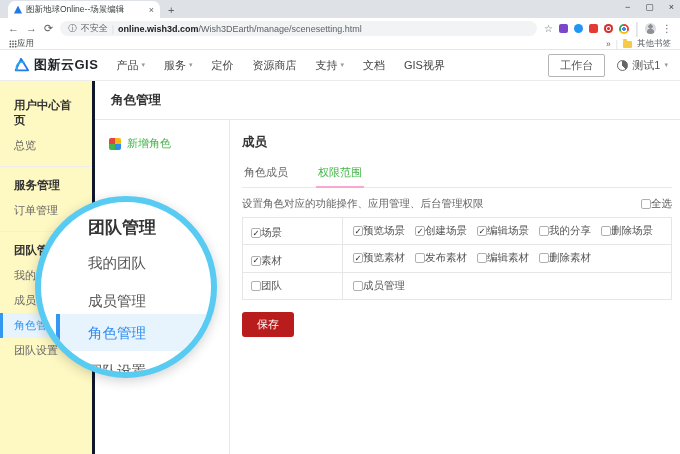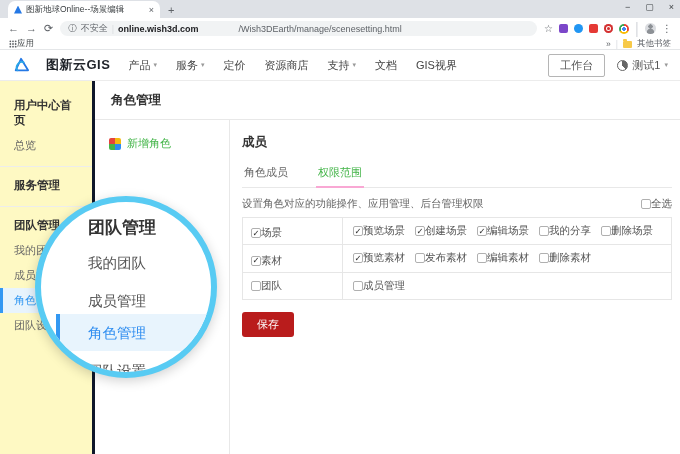--- a/index.html
+++ b/index.html
@@ -15,42 +15,42 @@
   .new-tab { margin-left:8px; font-size:11px; color:#5f6368; padding-bottom:2px; }
   .win-controls { position:absolute; right:6px; top:2px; display:flex; gap:15px; font-size:9px; color:#3c4043; }
 
   .toolbar { height:21px; background:#fff; display:flex; align-items:center; gap:7px; padding:0 8px; }
   .nav-ic { font-size:11px; color:#5f6368; line-height:1; }
   .url-pill { flex:1; height:15px; background:#f1f3f4; border-radius:8px; display:flex; align-items:center; gap:4px; padding:0 8px; font-size:9px; color:#5f6368; min-width:0; }
   .info-ic { font-size:8.5px; }
   .pill-div { color:#dadce0; }
   .url { white-space:nowrap; overflow:hidden; text-overflow:ellipsis; }
   .url .domain { color:#202124; font-weight:bold; }
-  .url .path { color:#5f6368;padding-left:40px; }
+  .url .path { color:#5f6368; }
   .right-icons { display:flex; align-items:center; gap:6px; }
   .star-ic { font-size:10px; color:#5f6368; }
   .ext-sq-purple { width:9px; height:9px; border-radius:2px; background:#7b46c9; }
   .ext-ci-blue { width:9px; height:9px; border-radius:50%; background:#2196f3; }
   .ext-sq-red { width:9px; height:9px; border-radius:2px; background:#e53935; }
   .ext-ci-red { width:9px; height:9px; border-radius:50%; background:#d32f2f; box-shadow:inset 0 0 0 2px #d32f2f, inset 0 0 0 3px #fff; }
   .chrome-wheel { width:10px; height:10px; border-radius:50%;
     background:radial-gradient(circle at center,#4285f4 0 2px,#fff 2px 3px,transparent 3px),
                conic-gradient(#ea4335 0 33%,#fbbc05 0 66%,#34a853 0); }
   .avatar-ic { width:11px; height:11px; border-radius:50%; background:#dadce0;
     background:radial-gradient(circle at 50% 32%,#8d9196 0 2px,transparent 2.4px),radial-gradient(circle at 50% 85%,#8d9196 0 3.4px,transparent 3.8px),#dadce0; }
   .menu-dots { font-size:10px; color:#5f6368; }
 
   .bookmarks { height:11px; background:#fff; display:flex; align-items:center; gap:0; padding:0 9px; font-size:8.5px; color:#3c4043; border-bottom:1px solid #e4e6e8; }
   .bm-right { margin-left:auto; display:flex; align-items:center; gap:5px; color:#5f6368; }
   .folder-ic { width:9px; height:7px; background:#f7c948; border-radius:1px; position:relative; }
   .folder-ic::before { content:""; position:absolute; top:-2px; left:0; width:4px; height:2px; background:#f7c948; border-radius:1px 1px 0 0; }
 
   
   .sitenav { height:31px; background:#fff; display:flex; align-items:center; padding:0 12px; border-bottom:1px solid #ececec; }
-  .logo { display:flex; align-items:center; gap:16px; margin-right:18px; }
+  .logo { display:flex; align-items:center; gap:4px; margin-right:18px; }
   .logo-text { font-size:13px; font-weight:bold; color:#1f2329; letter-spacing:.5px; }
   .nav-items { display:flex; gap:19px; align-items:center; }
   .nav-item { font-size:11px; color:#444; display:flex; gap:3px; align-items:center; cursor:pointer; }
   .caret { font-size:7px; color:#999; }
   .nav-right { margin-left:auto; display:flex; align-items:center; gap:12px; }
   .workbench { border:1px solid #b5b5b5; border-radius:2px; font-size:11px; color:#555; padding:3px 11px; background:#fff; cursor:pointer; }
   .user { display:flex; align-items:center; gap:4px; font-size:11px; color:#555; cursor:pointer; }
   .user-avatar { width:11px; height:11px; border-radius:50%; border:1px solid #666; background:conic-gradient(#666 0 40%,#fff 0); }
 
   
@@ -205,20 +205,21 @@
 </div>
 
 <div class="page">
   <div class="sidebar">
       <section class="sb-group">
         <div class="sb-title">用户中心首页</div>
         <div class="sb-item">总览</div>
       </section>
       <section class="sb-group">
         <div class="sb-title">服务管理</div>
+        <div class="sb-item">订单管理</div>
       </section>
       <section class="sb-group">
         <div class="sb-title">团队管理</div>
         <div class="sb-item">我的团队</div>
         <div class="sb-item">成员管理</div>
         <div class="sb-item active">角色管理</div>
         <div class="sb-item">团队设置</div>
       </section>
     </div>
 

